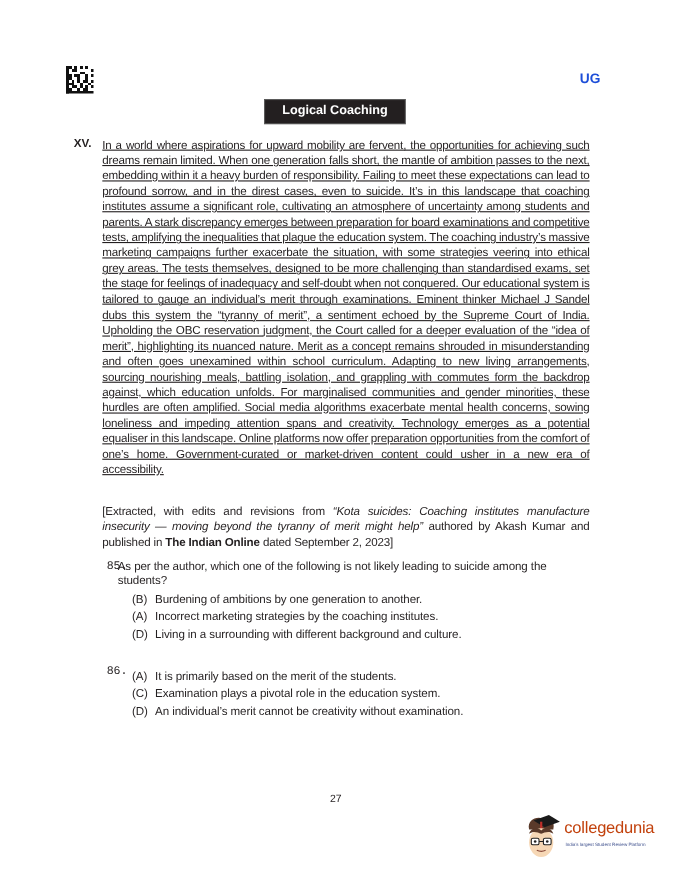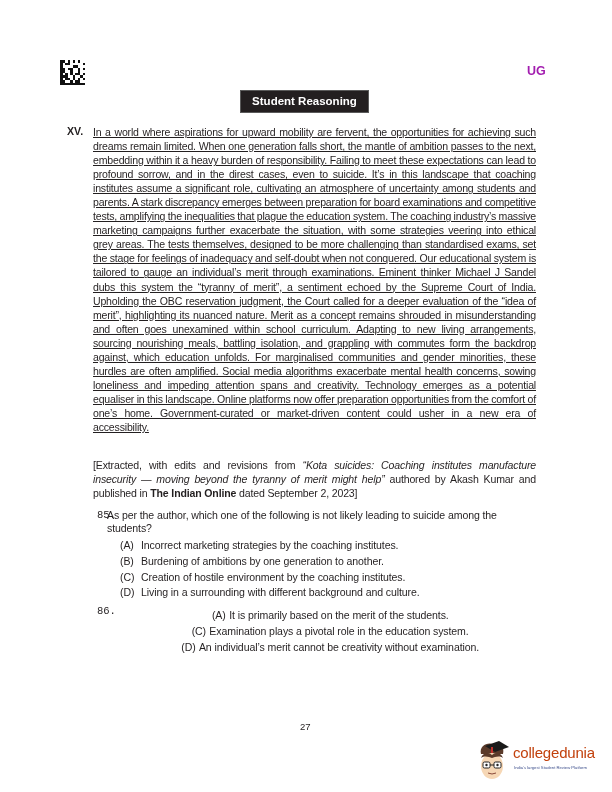--- a/index.html
+++ b/index.html
@@ -21,21 +21,21 @@
       top: 60px;
       width: 25px;
       height: 25px;
     }
     .ug {
       position: absolute;
       left: 527px;
       top: 64px;
       font-size: 12.5px;
       font-weight: bold;
-      color: #a21caf;
+      color: #1d4ed8;
     }
     .section-title {
       position: absolute;
       left: 241px;
       top: 91px;
       width: 127px;
       height: 21px;
       background: #231f20;
       color: #ffffff;
       font-size: 11.5px;
@@ -99,21 +99,21 @@
     .q .opt {
       height: 15.8px;
       line-height: 15.8px;
       white-space: nowrap;
     }
     .q .opt .letter {
       display: inline-block;
       width: 21px;
     }
     .q85 { top: 509px; }
-    .q86 { top: 605px; text-align: center; }
+    .q86 { top: 605px; }
     .page-num {
       position: absolute;
       left: 300px;
       top: 721px;
       font-size: 9.5px;
     }
     .brand {
       position: absolute;
       left: 473px;
       top: 738px;
@@ -171,37 +171,36 @@
   <rect x="8" y="6" width="1" height="1" fill="#111"></rect>
   <rect x="2" y="7" width="2" height="1" fill="#111"></rect>
   <rect x="7" y="7" width="1" height="1" fill="#111"></rect>
   <rect x="1" y="8" width="1" height="1" fill="#111"></rect>
   <rect x="4" y="8" width="1" height="1" fill="#111"></rect>
   <rect x="6" y="8" width="2" height="1" fill="#111"></rect>
 </svg>
 
 <div class="ug">UG</div>
 
-<div class="section-title">Student Reasoning</div>
+<div class="section-title">Logical Coaching</div>
 
 <div class="passage-num">XV.</div>
 
 <div class="passage">
   <p>In a world where aspirations for upward mobility are fervent, the opportunities for achieving such dreams remain limited. When one generation falls short, the mantle of ambition passes to the next, embedding within it a heavy burden of responsibility. Failing to meet these expectations can lead to profound sorrow, and in the direst cases, even to suicide. It’s in this landscape that coaching institutes assume a significant role, cultivating an atmosphere of uncertainty among students and parents. A stark discrepancy emerges between preparation for board examinations and competitive tests, amplifying the inequalities that plague the education system. The coaching industry’s massive marketing campaigns further exacerbate the situation, with some strategies veering into ethical grey areas. The tests themselves, designed to be more challenging than standardised exams, set the stage for feelings of inadequacy and self-doubt when not conquered. Our educational system is tailored to gauge an individual’s merit through examinations. Eminent thinker Michael J Sandel dubs this system the “tyranny of merit”, a sentiment echoed by the Supreme Court of India. Upholding the OBC reservation judgment, the Court called for a deeper evaluation of the “idea of merit”, highlighting its nuanced nature. Merit as a concept remains shrouded in misunderstanding and often goes unexamined within school curriculum. Adapting to new living arrangements, sourcing nourishing meals, battling isolation, and grappling with commutes form the backdrop against, which education unfolds. For marginalised communities and gender minorities, these hurdles are often amplified. Social media algorithms exacerbate mental health concerns, sowing loneliness and impeding attention spans and creativity. Technology emerges as a potential equaliser in this landscape. Online platforms now offer preparation opportunities from the comfort of one’s home. Government-curated or market-driven content could usher in a new era of accessibility.</p>
 </div>
 
 <div class="source"><span>[Extracted, with edits and revisions from </span><i>“Kota suicides: Coaching institutes manufacture insecurity — moving beyond the tyranny of merit might help”</i><span> authored by Akash Kumar and published in </span><b>The Indian Online</b><span> dated September 2, 2023]</span></div>
 
 <div class="q q85">
   <span class="qnum">85.</span>
   <div class="qtext">As per the author, which one of the following is not likely leading to suicide among the students?</div>
   <div class="opts">
+    <div class="opt"><span class="letter">(B)</span><span>Burdening of ambitions by one generation to another.</span></div>
     <div class="opt"><span class="letter">(A)</span><span>Incorrect marketing strategies by the coaching institutes.</span></div>
-    <div class="opt"><span class="letter">(B)</span><span>Burdening of ambitions by one generation to another.</span></div>
-    <div class="opt"><span class="letter">(C)</span><span>Creation of hostile environment by the coaching institutes.</span></div>
     <div class="opt"><span class="letter">(D)</span><span>Living in a surrounding with different background and culture.</span></div>
   </div>
 </div>
 
 <div class="q q86">
   <span class="qnum">86.</span>
   <div class="opts">
     <div class="opt"><span class="letter">(A)</span><span>It is primarily based on the merit of the students.</span></div>
     <div class="opt"><span class="letter">(C)</span><span>Examination plays a pivotal role in the education system.</span></div>
     <div class="opt"><span class="letter">(D)</span><span>An individual’s merit cannot be creativity without examination.</span></div>

